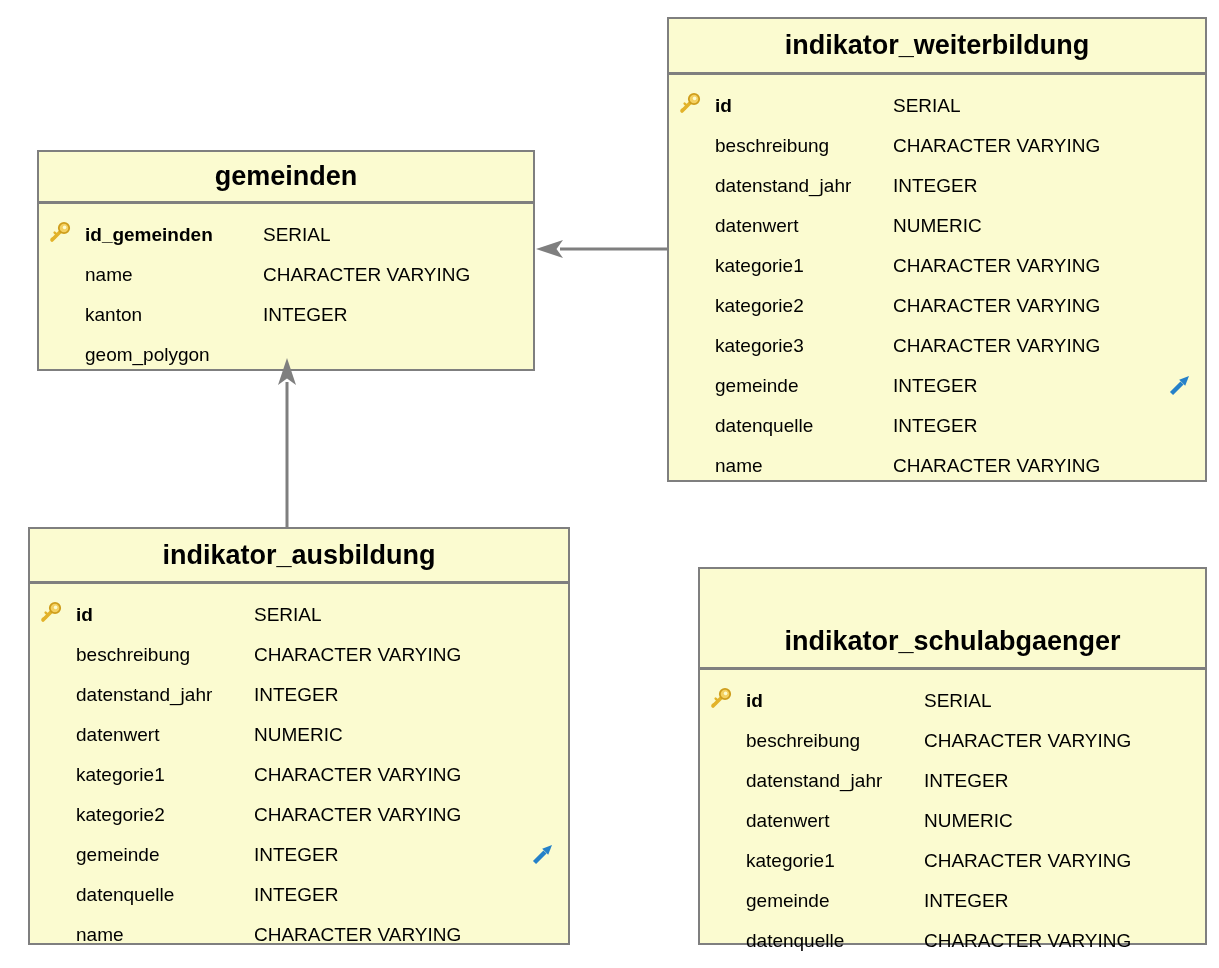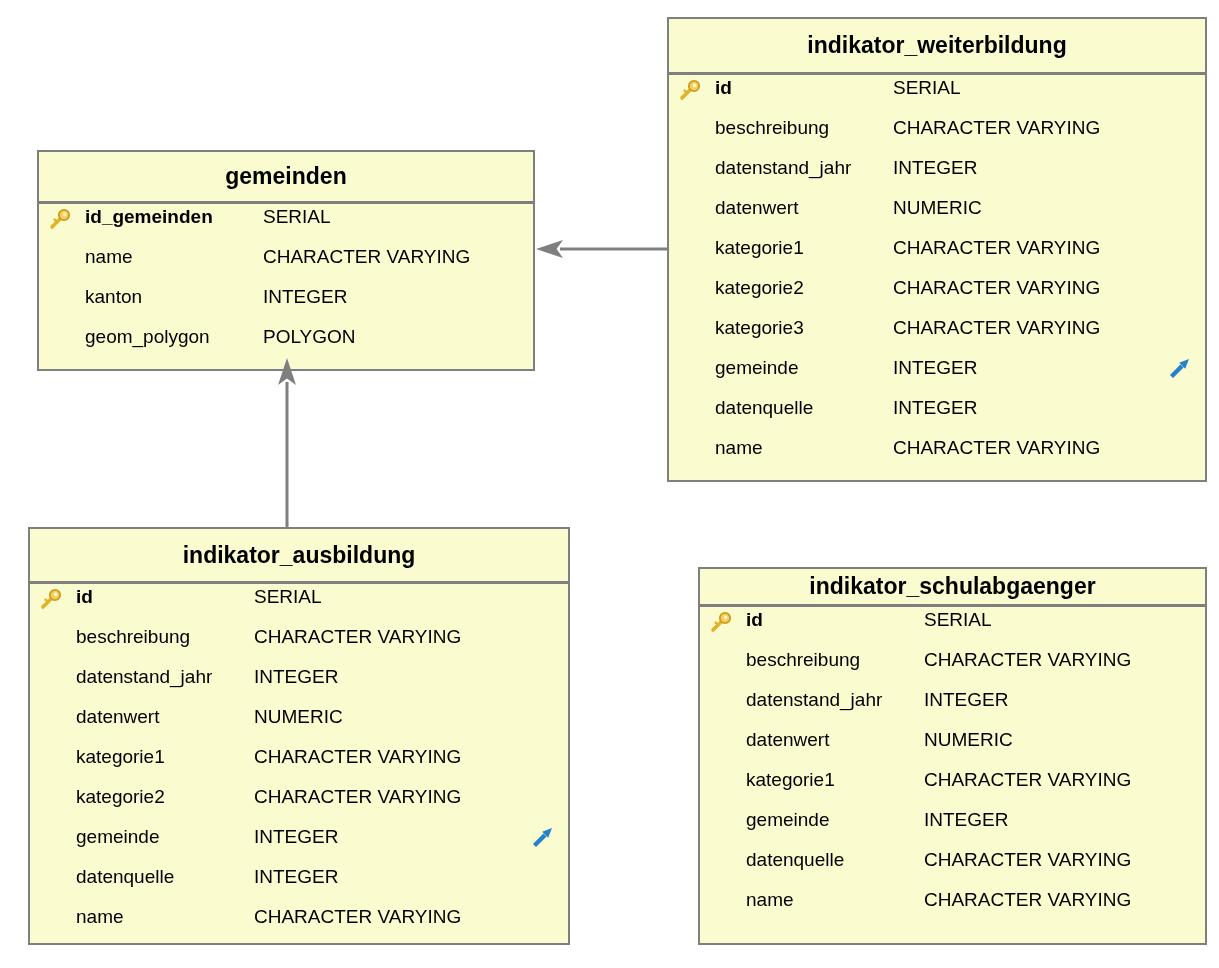--- a/index.html
+++ b/index.html
@@ -20,28 +20,28 @@
   .entity {
     position: absolute;
     background: var(--entity-fill);
     border: 2px solid var(--entity-border);
   }
   .entity-header {
     display: flex;
     align-items: center;
     justify-content: center;
     font-weight: bold;
-    font-size: 23px;
+    font-size: 27px;
     border-bottom: 3px solid var(--entity-border);
     cursor: default;
   }
   .entity-body { overflow: hidden; padding-top: 2px; }
   .frow {
     display: flex;
-    align-items: flex-start;
+    align-items: flex-end;
     height: 40px;
     font-size: 19px;
     white-space: nowrap;
   }
   .icon-cell {
     width: 46px;
     flex-shrink: 0;
     display: flex;
     align-items: center;
     padding-left: 7px;
@@ -56,21 +56,21 @@
     padding-right: 14px;
   }
   
   #t-gemeinden        { left: 37px;  top: 150px; width: 498px; height: 221px; }
   #t-gemeinden .entity-header { height: 52px; }
   #t-weiterbildung    { left: 667px; top: 17px;  width: 540px; height: 465px; }
   #t-weiterbildung .entity-header { height: 56px; }
   #t-ausbildung       { left: 28px;  top: 527px; width: 542px; height: 418px; }
   #t-ausbildung .entity-header { height: 55px; }
   #t-schulabgaenger   { left: 698px; top: 567px; width: 509px; height: 378px; }
-  #t-schulabgaenger .entity-header { height: 38px; }
+  #t-schulabgaenger .entity-header { height: 55px; margin-top: 46px; }
   
   .connector { position: absolute; }
   #rel-weiterbildung-gemeinden { left: 535px; top: 238px; width: 132px; height: 22px; }
   #rel-ausbildung-gemeinden    { left: 276px; top: 357px; width: 22px;  height: 171px; }
 </style>
 </head>
 <body>
 
 <div class="entity" id="t-gemeinden">
   <div class="entity-header">gemeinden</div>
@@ -93,21 +93,20 @@
       <span class="ftype">CHARACTER VARYING</span>
     </div>
     <div class="frow">
       <span class="icon-cell"></span>
       <span class="fname">kanton</span>
       <span class="ftype">INTEGER</span>
     </div>
     <div class="frow">
       <span class="icon-cell"></span>
       <span class="fname">geom_polygon</span>
-      <span class="ftype">POLYGON</span>
     </div>
   </div>
 </div>
 
 <div class="entity" id="t-weiterbildung">
   <div class="entity-header">indikator_weiterbildung</div>
   <div class="entity-body">
     <div class="frow pk">
       <span class="icon-cell">
         <svg width="27" height="27" viewBox="0 0 27 27">

